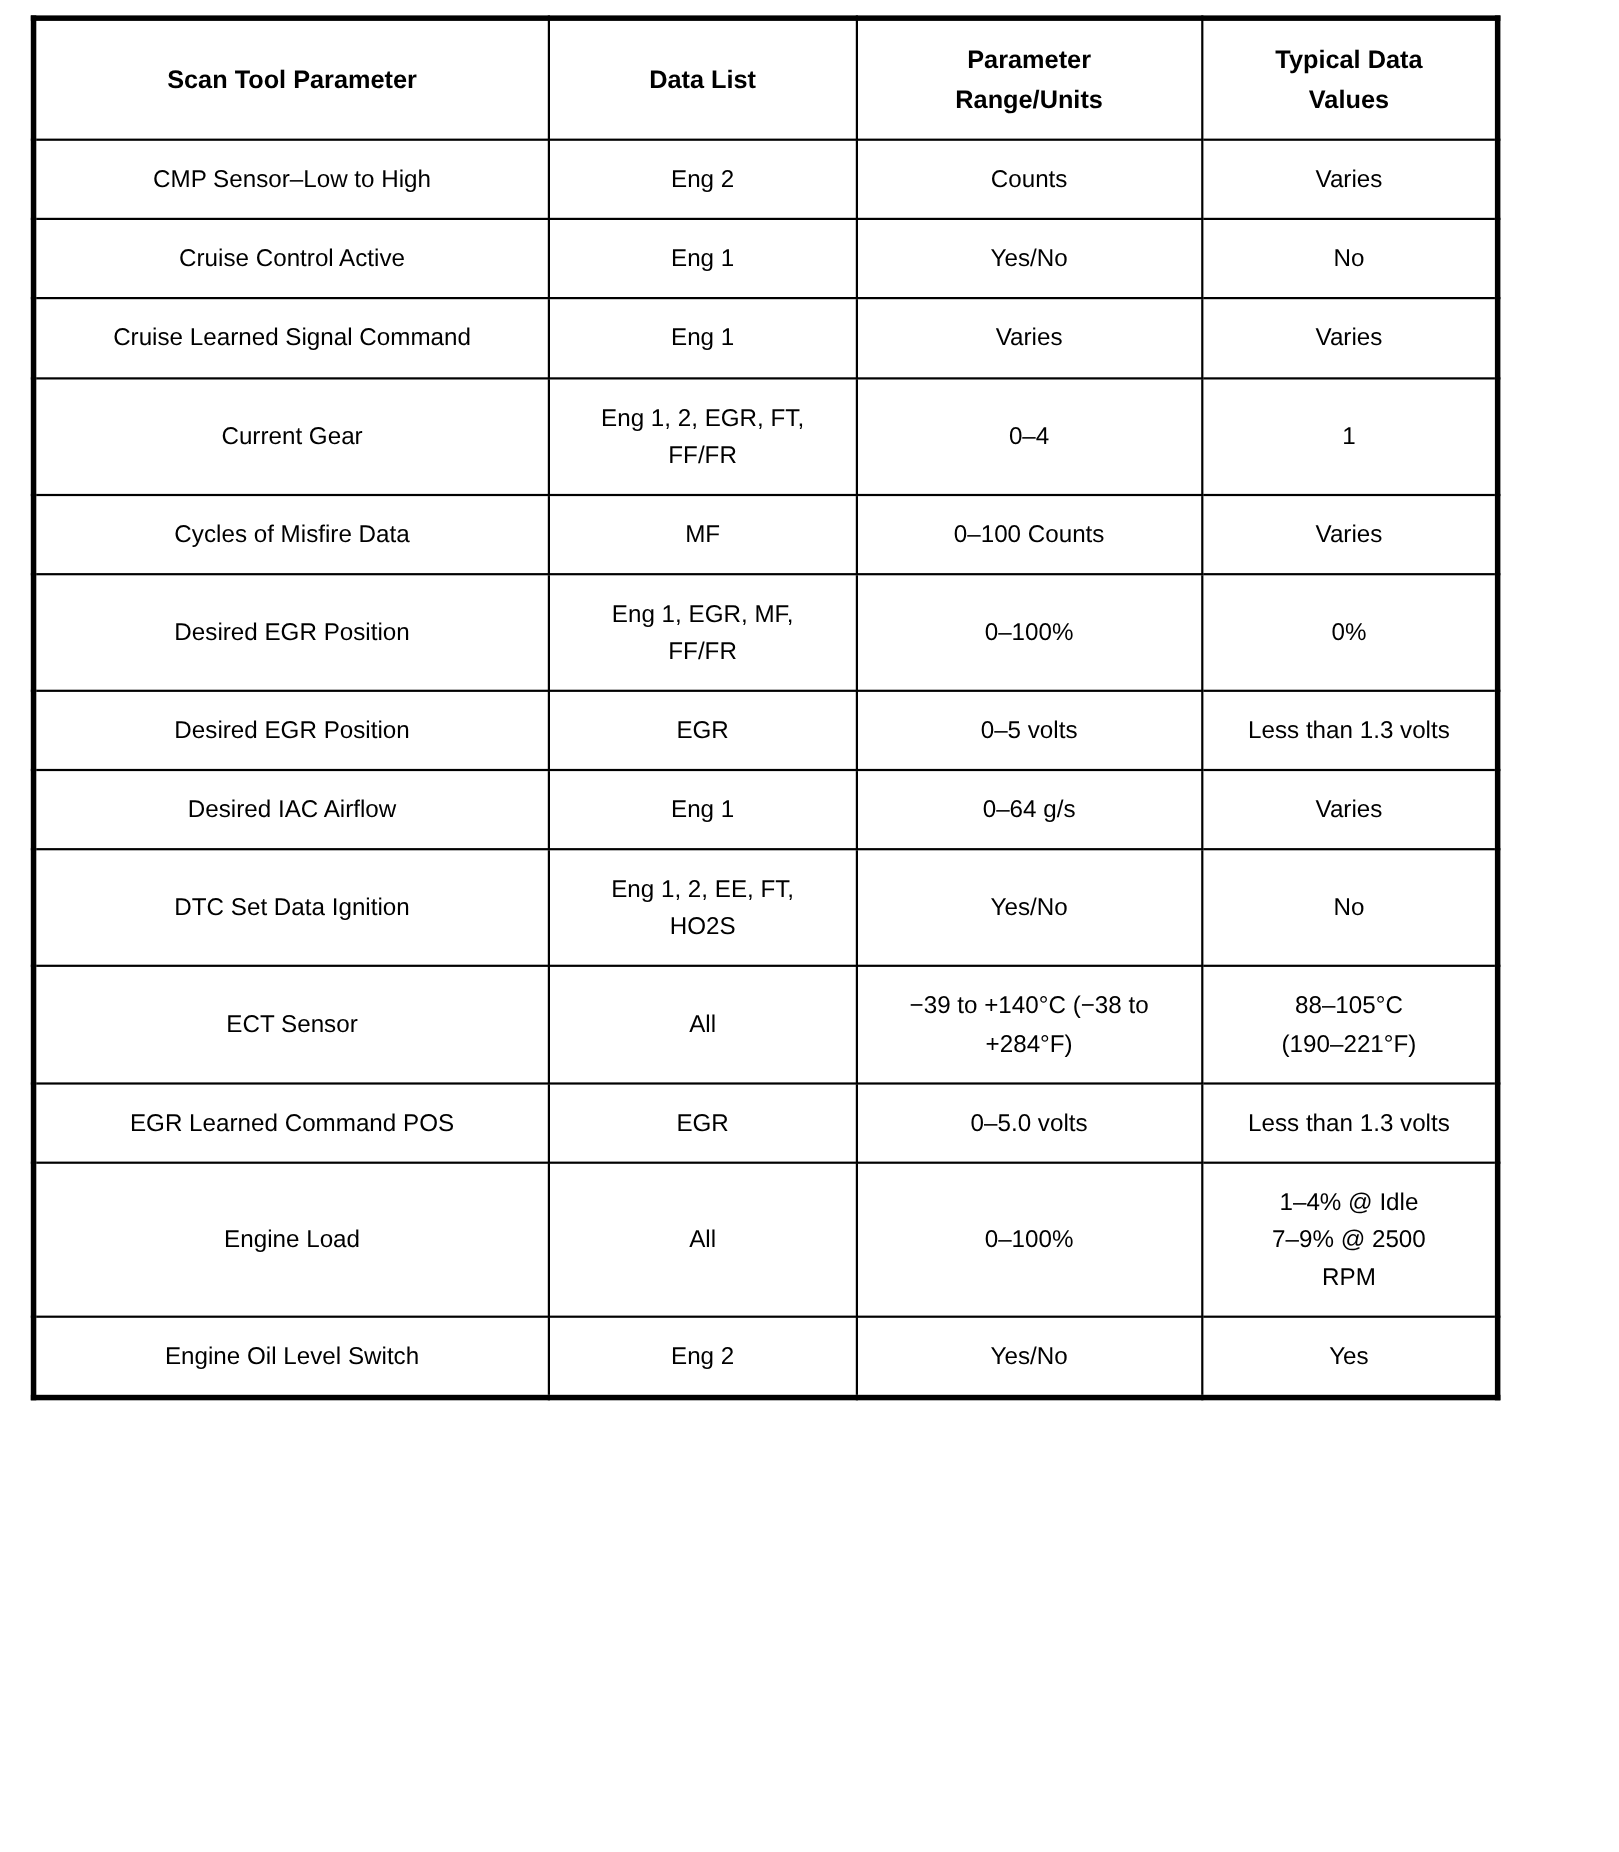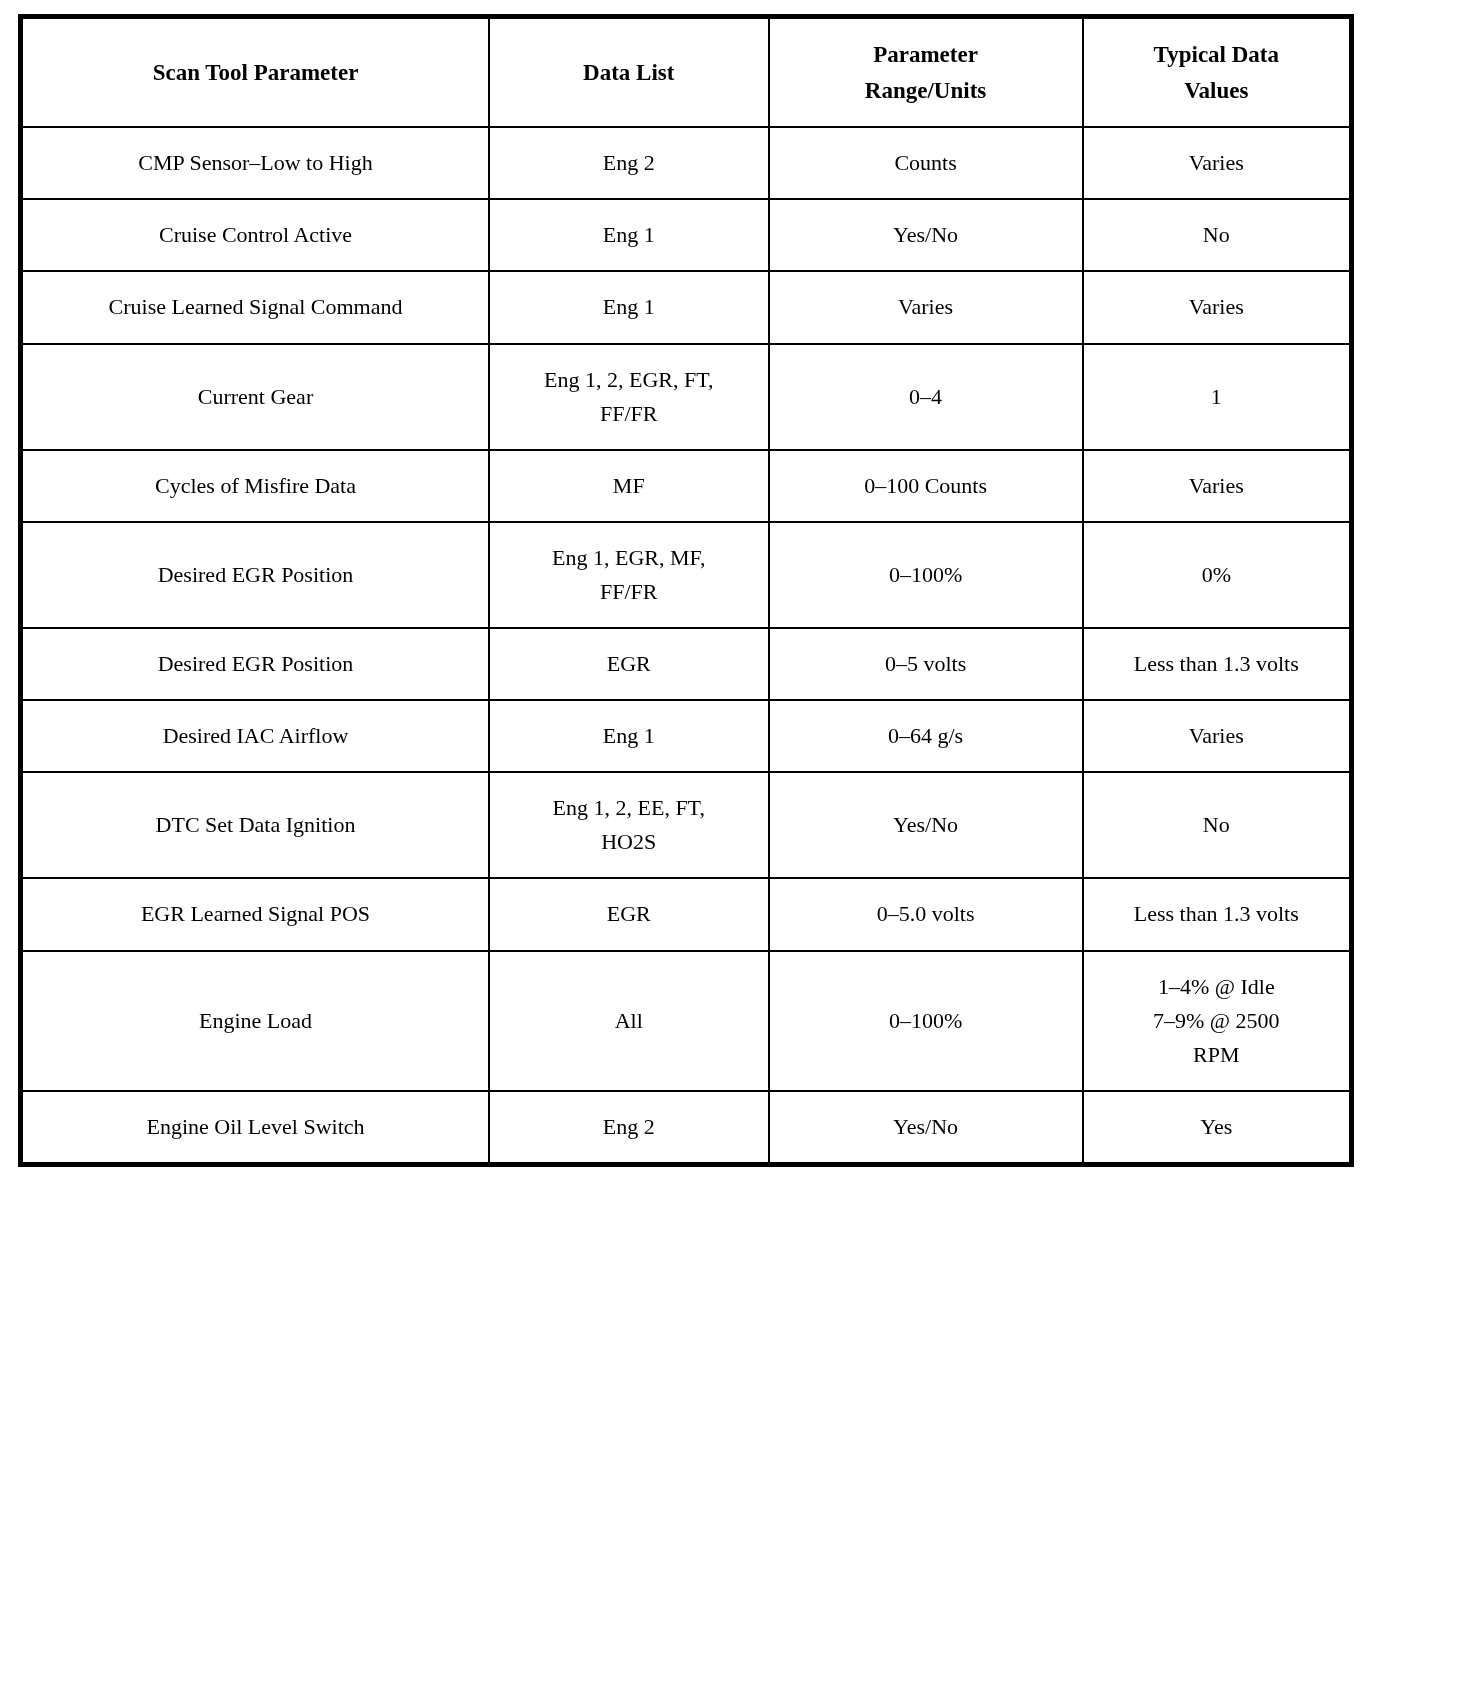--- a/index.html
+++ b/index.html
@@ -7,22 +7,21 @@
     padding: 0;
     background: #ffffff;
     font-family: "Liberation Sans", "DejaVu Sans", sans-serif;
     color: #000000;
   }
   .page {
     width: 1472px;
     height: 1684px;
     background: #ffffff;
     box-sizing: border-box;
-    padding: 14px 18px;
-    font-family: Liberation Serif, serif;
+    padding: 14px 28px;
   }
   table.scan-table {
     border-collapse: collapse;
     table-layout: fixed;
     width: 1336px;
     border: 5px solid #000000;
   }
   table.scan-table th,
   table.scan-table td {
     border: 2px solid #000000;
@@ -116,21 +115,29 @@
           <td>Varies</td>
         </tr>
         <tr>
           <td>DTC Set Data Ignition</td>
           <td>Eng 1, 2, EE, FT,
 HO2S</td>
           <td>Yes/No</td>
           <td>No</td>
         </tr>
         <tr>
-          <td>EGR Learned Signal POS</td>
+          <td>ECT Sensor</td>
+          <td>All</td>
+          <td>−39 to +140°C (−38 to
++284°F)</td>
+          <td>88–105°C
+(190–221°F)</td>
+        </tr>
+        <tr>
+          <td>EGR Learned Command POS</td>
           <td>EGR</td>
           <td>0–5.0 volts</td>
           <td>Less than 1.3 volts</td>
         </tr>
         <tr>
           <td>Engine Load</td>
           <td>All</td>
           <td>0–100%</td>
           <td>1–4% @ Idle
 7–9% @ 2500

